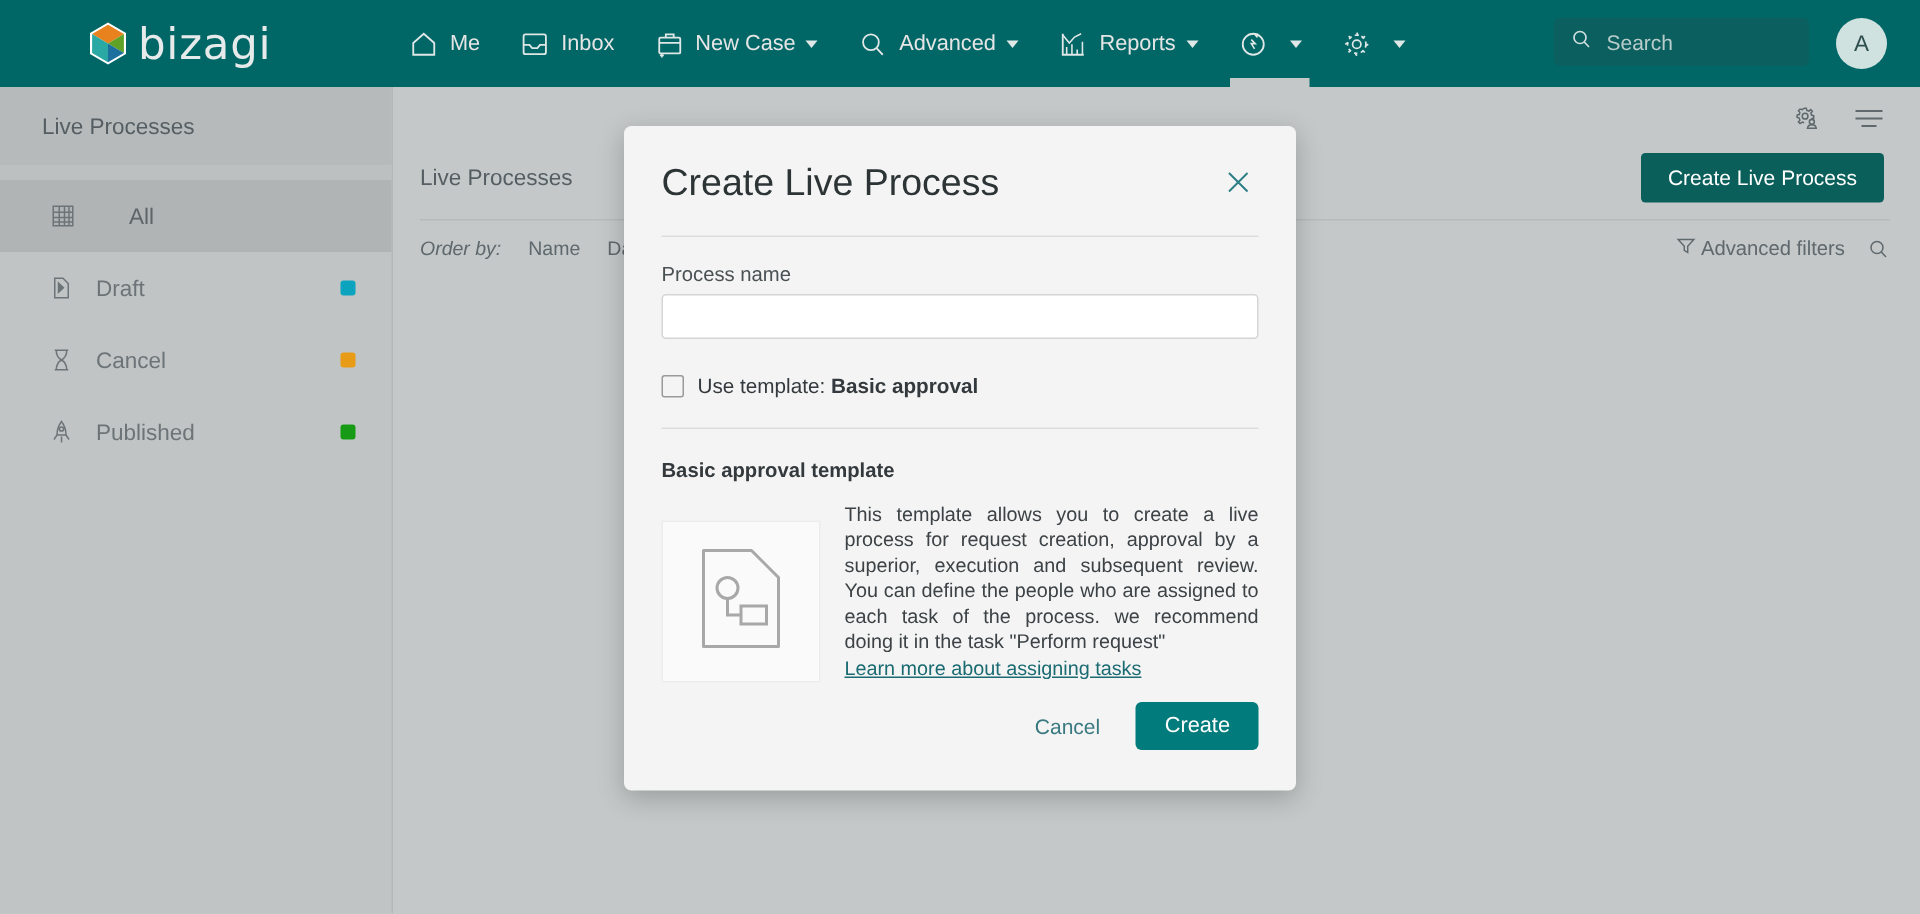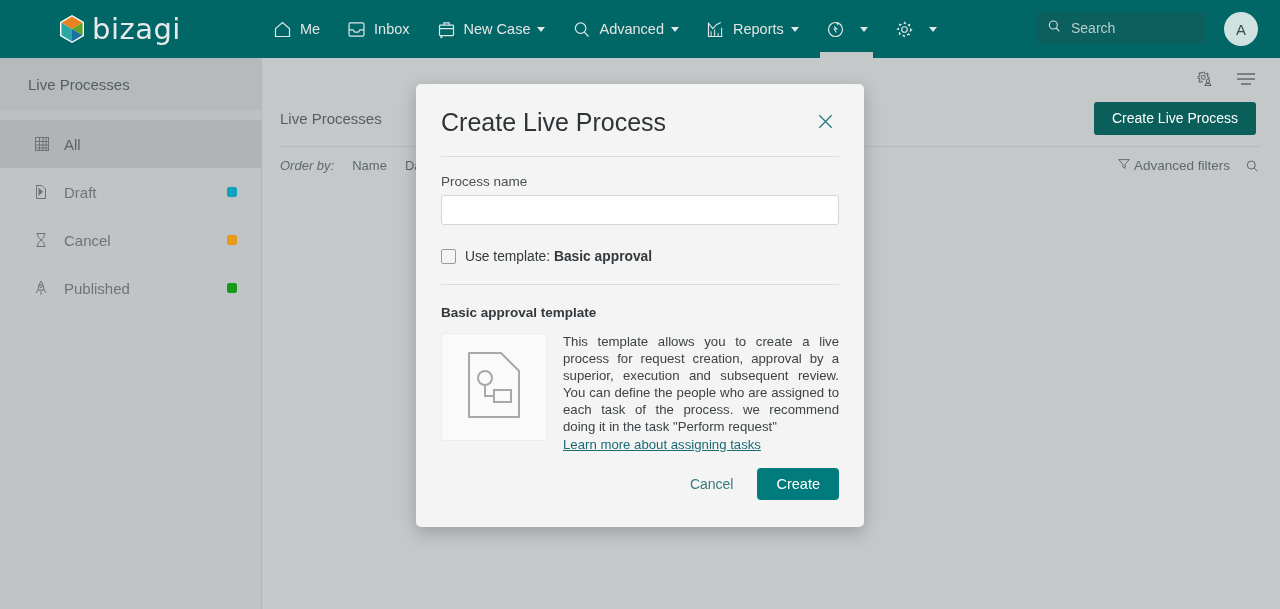--- a/index.html
+++ b/index.html
@@ -57,21 +57,21 @@
   }
   .sb-title {
     height: 52px; display: flex; align-items: center; padding-left: 28px;
     color: #555e63; font-size: 15px; background: #b6baba;
   }
   .sb-gap { height: 10px; background: #bcc0c0; }
   .sb-item {
     height: 48px; display: flex; align-items: center; padding: 0 24px 0 34px;
     color: #6d7478; font-size: 15px; cursor: pointer;
   }
-  .sb-item.selected { background: #b0b4b4; color: #5e6569; }
+  .sb-item.selected { background: #b0b4b4; color: #5e6569; gap: 22px; }
   .sb-item .sb-icon { width: 22px; display:flex; align-items:center; margin-right: 8px; }
   .sb-dot { width: 10px; height: 10px; border-radius: 2px; margin-left: auto; }
 
   
   .main { position: absolute; top: 58px; left: 262px; width: 1018px; height: 551px; }
   .main-toolbar {
     height: 28px; display: flex; align-items: center; justify-content: flex-end;
     padding-right: 24px; gap: 22px; padding-top: 14px;
   }
   .icon-btn { cursor: pointer; display: flex; align-items: center; }
@@ -113,21 +113,21 @@
     font-size: 14px; color: #333; font-family: "Liberation Sans", sans-serif;
   }
   .check-row { display: flex; align-items: center; margin-top: 24px; }
   .checkbox {
     width: 15px; height: 15px; border: 1px solid #9a9a9a; background: #f4f4f4;
     border-radius: 2px; cursor: pointer; margin-right: 9px;
   }
   .check-label { font-size: 13.8px; color: #33393c; }
   .check-label b { font-weight: bold; }
   .tpl-title { font-size: 13.5px; color: #33393c; font-weight: bold; margin-top: 20px; }
-  .tpl-body { display: flex; margin-top: 13px; gap: 16px; }
+  .tpl-body { display: flex; margin-top: 13px; gap: 16px; align-items: flex-end; }
   .tpl-thumb {
     width: 106px; height: 108px; background: #fafafa; border: 1px solid #ececec;
     display: flex; align-items: center; justify-content: center; flex: none;
   }
   .tpl-text { font-size: 13.2px; color: #3c4245; line-height: 17px; text-align: justify; }
   .tpl-link {
     display: inline-block; margin-top: 2px; color: #1b6b72;
     text-decoration: underline; font-size: 13.2px; cursor: pointer;
   }
   .modal-actions {

